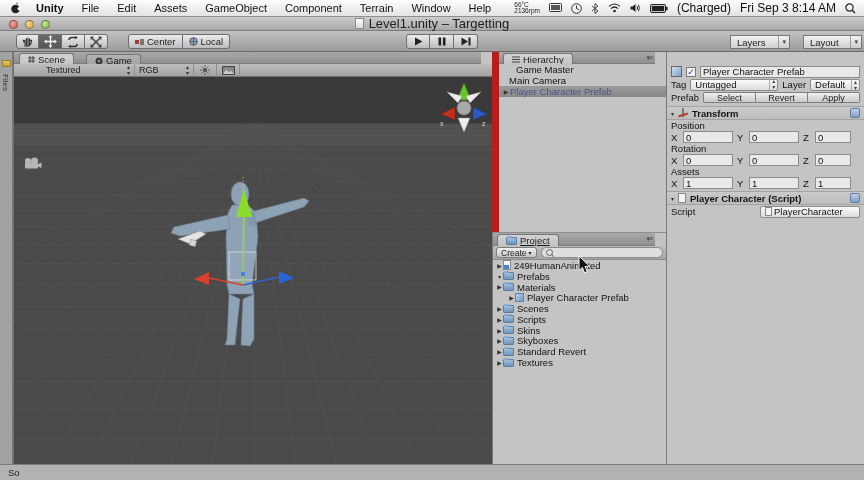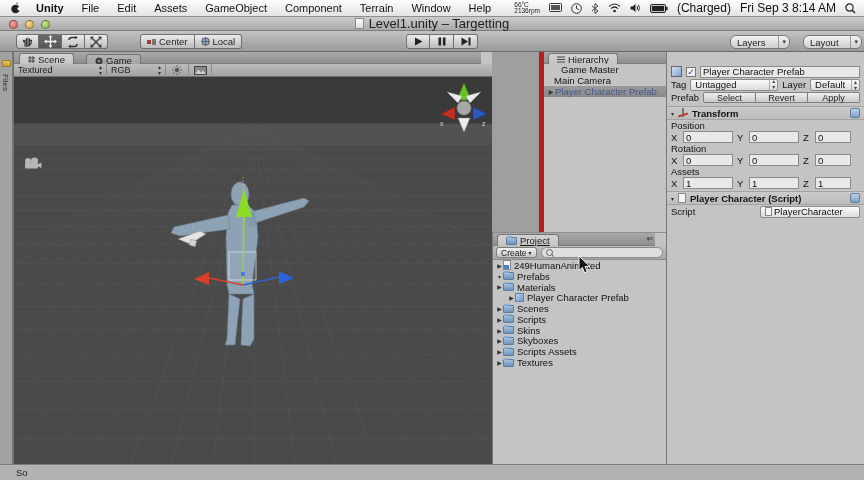--- a/index.html
+++ b/index.html
@@ -37,21 +37,21 @@
   .seg{position:absolute;top:3px;display:flex;height:15px;}
   .seg .sbtn{width:23px;height:15px;background:linear-gradient(#ececec,#bcbcbc);
     border:1px solid #6f6f6f;border-left:none;display:flex;align-items:center;justify-content:center;box-sizing:border-box;}
   .seg .sbtn:first-child{border-left:1px solid #6f6f6f;border-radius:3px 0 0 3px;}
   .seg .sbtn:last-child{border-radius:0 3px 3px 0;}
   .seg .sbtn.sel{background:linear-gradient(#6a6a6a,#565656);}
   .pivotseg .sbtn{width:auto;padding:0 6px;gap:3px;font-size:9.5px;color:#1c1c1c;}
   .playseg{left:406px;}
   .playseg .sbtn{width:24px;font-size:9px;color:#222;}
   .tb-popup{position:absolute;top:4px;height:14px;background:linear-gradient(#f2f2f2,#cfcfcf);
-    border:1px solid #787878;border-radius:6px;font-size:9.5px;color:#222;
+    border:1px solid #787878;border-radius:0;font-size:9.5px;color:#222;
     display:flex;align-items:center;box-sizing:border-box;}
   .tb-popup .lbl{padding:0 6px;flex:1;}
   .tb-popup .arr{border-left:1px solid #9a9a9a;padding:0 3px;font-size:7px;color:#444;line-height:12px;}
 
   
   .tabstrip{position:absolute;left:0;top:0;right:11px;height:12px;
     background:linear-gradient(#a9a9a9,#8f8f8f);border-bottom:1px solid #7c7c7c;box-sizing:border-box;}
   .ptab{position:absolute;top:1px;height:12px;background:linear-gradient(#d2d2d2,#c3c3c3);
     border:1px solid #757575;border-bottom:none;border-radius:3px 3px 0 0;
     display:flex;align-items:center;gap:3px;padding:0 8px;font-size:9.5px;color:#1a1a1a;box-sizing:border-box;}
@@ -63,21 +63,21 @@
   .scentoolbar{position:absolute;left:0;top:12px;right:0;height:13px;
     background:linear-gradient(#bdbdbd,#a3a3a3);border-bottom:1px solid #6f6f6f;
     display:flex;align-items:center;font-size:9px;color:#1d1d1d;box-sizing:border-box;}
   .sc-pop{display:flex;align-items:center;height:13px;padding:0 4px;gap:4px;border-right:1px solid #8d8d8d;}
   .sc-pop .arr{font-size:6px;color:#333;line-height:6px;}
   .sc-tgl{width:22px;height:13px;display:flex;align-items:center;justify-content:center;border-right:1px solid #8d8d8d;}
   .viewport{position:absolute;left:0;top:25px;right:0;bottom:0;background:#3a3a3a;overflow:hidden;}
   .viewport svg{position:absolute;left:0;top:0;}
 
   
-  .hierpanel{left:492px;top:52px;width:174px;height:180px;border-left:5px solid #b91c1c;margin-left:47px;}
+  .hierpanel{left:492px;top:52px;width:174px;height:180px;border-left:7px solid #b91c1c;}
   .hlist{position:absolute;left:0;top:12px;right:0;bottom:0;background:#c4c4c4;}
   .hrow{height:11px;display:flex;align-items:center;font-size:9.5px;color:#111;}
   .hrow .tri{width:8px;text-align:center;font-size:6px;color:#333;}
   .hrow.sel{background:linear-gradient(#9a9a9a,#8a8a8a);color:#46578f;}
   .projpanel{left:492px;top:232px;width:174px;height:232px;border-left:1px solid #787878;border-top:1px solid #8d8d8d;}
   .projpanel .tabstrip{height:13px;}
   .ptoolbar{position:absolute;left:0;top:13px;right:0;height:14px;
     background:linear-gradient(#bdbdbd,#a6a6a6);border-bottom:1px solid #8a8a8a;
     display:flex;align-items:center;gap:4px;padding:0 3px;box-sizing:border-box;}
   .createbtn{height:11px;background:linear-gradient(#efefef,#c6c6c6);border:1px solid #7c7c7c;border-radius:3px;
@@ -123,21 +123,21 @@
   .gizic::before{content:"";position:absolute;left:4px;top:0;width:1.5px;height:9px;background:#777;}
   .gizic::after{content:"";position:absolute;left:0;top:6px;width:10px;height:1.5px;background:#b04434;transform:rotate(-18deg);}
   .axlbl{width:8px;text-align:left;flex:none;}
   .sublbl{padding:0 4px;height:11px;display:flex;align-items:center;}
 
   
   .filestrip{position:absolute;left:0;top:52px;width:13px;height:412px;background:#a2a2a2;border-right:1px solid #7a7a7a;box-sizing:border-box;}
   .ffold{position:absolute;left:2px;top:8px;width:9px;height:7px;background:linear-gradient(#e8c564,#c79e35);border:1px solid #9a7c20;border-radius:1px;box-sizing:border-box;}
   .flabel{position:absolute;left:1px;top:22px;font-size:8px;color:#333;writing-mode:vertical-rl;}
   .statusbar{position:absolute;left:0;top:464px;width:864px;height:16px;background:#b2b2b2;border-top:1px solid #7c7c7c;
-    font-size:9.5px;color:#222;display:flex;align-items:center;padding-left:16px;box-sizing:border-box;}
+    font-size:9.5px;color:#222;display:flex;align-items:center;padding-left:8px;box-sizing:border-box;}
 
   .cursor{position:absolute;left:578px;top:256px;z-index:50;}
 </style>
 </head>
 <body>
 
 <div class="stage">
 
   <div class="menubar">
     <div class="mleft">
@@ -226,21 +226,21 @@
           <path d="M8 0 L11 1.6 L8 3.2 Z M4 8.8 L1 10.4 L4 12 Z" fill="#333"></path>
         </svg>
       </span>
       <span class="sbtn">
         <svg width="12" height="12" viewBox="0 0 12 12">
           <path d="M2.5 2.5 L9.5 9.5 M9.5 2.5 L2.5 9.5" stroke="#333" stroke-width="1.2"></path>
           <path d="M0.5 0.5 L4 0.8 L0.8 4 Z M11.5 0.5 L8 0.8 L11.2 4 Z M0.5 11.5 L4 11.2 L0.8 8 Z M11.5 11.5 L8 11.2 L11.2 8 Z" fill="#333"></path>
         </svg>
       </span>
     </div>
-    <div class="seg pivotseg" style="left:140px;justify-content:center;">
+    <div class="seg pivotseg" style="left:128px;justify-content:center;">
       <span class="sbtn">
         <svg width="9" height="8" viewBox="0 0 9 8">
           <rect x="0" y="2" width="4" height="4" fill="#a33c2e"></rect>
             <rect x="5" y="1" width="4" height="6" fill="#777"></rect>
         </svg>
         <span>Center</span>
       </span>
       <span class="sbtn">
         <svg width="9" height="9" viewBox="0 0 9 9">
           <circle cx="4.5" cy="4.5" r="3.8" fill="#8fa6bf" stroke="#556"></circle>
@@ -293,21 +293,21 @@
       </div>
       <div class="ptab" style="left:72px;top:2px;background:linear-gradient(#b3b3b3,#a0a0a0);">
         <svg width="8" height="8" viewBox="0 0 8 8">
           <circle cx="4" cy="4" r="3.5" fill="#3c3c3c"></circle>
             <circle cx="4" cy="4" r="1.2" fill="#9a9a9a"></circle>
         </svg>
         <span>Game</span>
       </div>
     </div>
     <div class="scentoolbar">
-      <div class="sc-pop" style="width:84px;justify-content:space-between;">
+      <div class="sc-pop" style="width:84px;justify-content:space-between;margin-left:28px;">
         <span>Textured</span>
         <span class="arr">▴<br>▾</span>
       </div>
       <div class="sc-pop" style="width:50px;justify-content:space-between;">
         <span>RGB</span>
         <span class="arr">▴<br>▾</span>
       </div>
       <span class="sc-tgl">
         <svg width="10" height="10" viewBox="0 0 10 10">
           <circle cx="5" cy="5" r="2.2" fill="#555"></circle>
@@ -513,21 +513,21 @@
         <span>Skins</span>
       </div>
       <div class="prow" style="padding-left:3px;">
         <span class="tri">▶</span>
         <span class="folder"></span>
         <span>Skyboxes</span>
       </div>
       <div class="prow" style="padding-left:3px;">
         <span class="tri">▶</span>
         <span class="folder"></span>
-        <span>Scripts Assets</span>
+        <span>Standard Revert</span>
       </div>
       <div class="prow" style="padding-left:3px;">
         <span class="tri">▶</span>
         <span class="folder"></span>
         <span>Textures</span>
       </div>
     </div>
   </div>
 
   <div class="panel insppanel">

